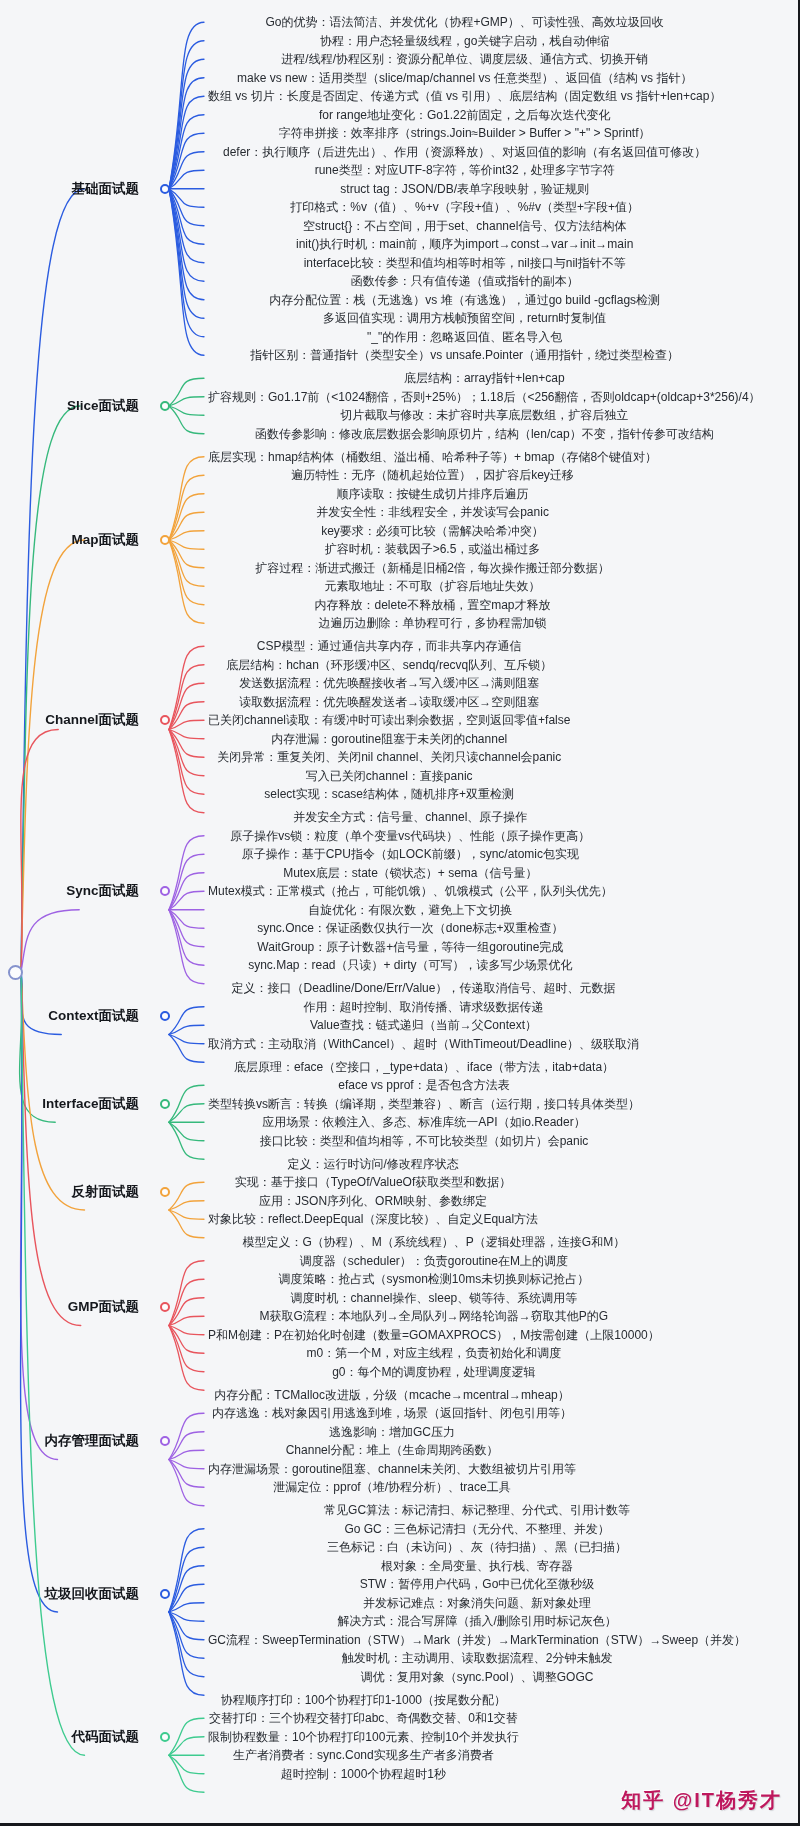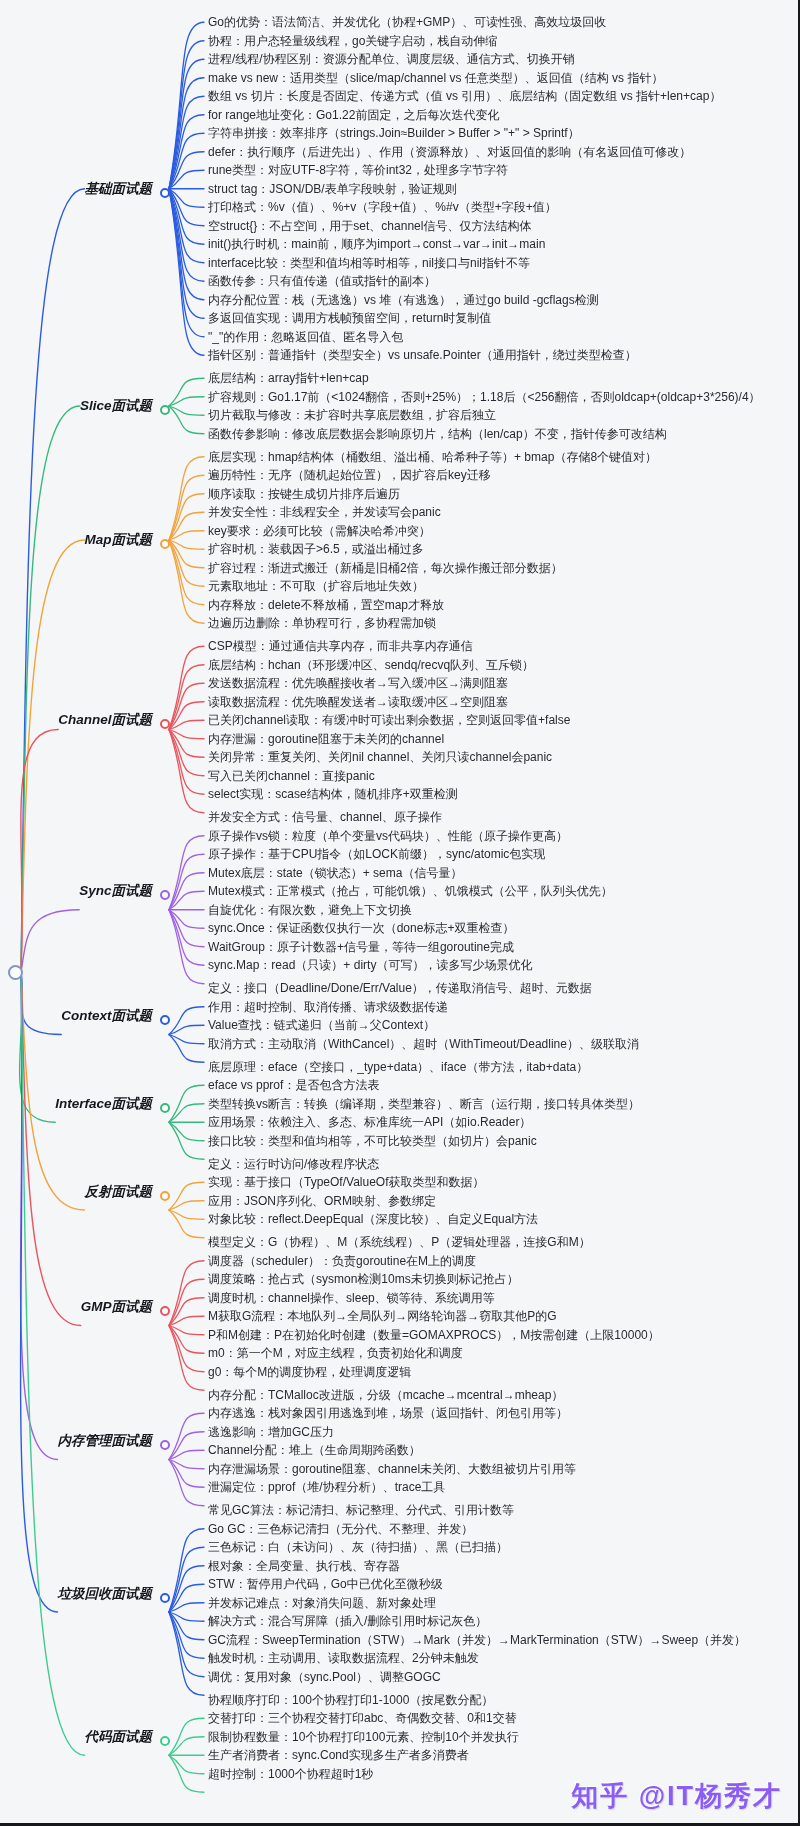--- a/index.html
+++ b/index.html
@@ -10,41 +10,41 @@
   }
   #frame {
     position:absolute; inset:0; z-index:5; pointer-events:none;
     border-right:2px solid #16181c; border-bottom:3px solid #16181c;
   }
   #curves { position:absolute; left:0; top:0; z-index:1; }
   #map { position:relative; z-index:2; padding-top:13px; }
   .branch { display:flex; align-items:center; margin-bottom:4.5px; }
   .branch-left {
     flex:0 0 170px; display:flex; justify-content:flex-end;
-    align-items:flex-end; gap:8px;font-style:italic;
+    align-items:center; gap:21px;
   }
   .branch-label {
     font-size:13.5px; font-weight:bold; color:#14171c; white-space:nowrap;
   }
   .branch-node {
     width:6px; height:6px; border-radius:50%; background:#fdfdfe;
     border:2px solid currentColor; flex:0 0 auto;
   }
-  .items { display:flex; flex-direction:column; padding-left:38px; min-width:0; }
+  .items { display:flex; flex-direction:column; padding-left:38px; min-width:0;text-align:center; }
   .item {
     height:18.5px; line-height:18.5px; font-size:12px; color:#272b31;
     white-space:nowrap;
   }
   #root-node {
     position:absolute; left:8px; width:11px; height:11px; z-index:2;
     border:2px solid #8593cd; border-radius:50%; background:#fbfcfd;
   }
   #watermark {
     position:absolute; right:18px; bottom:12px; z-index:3;
-    font-size:27px; font-weight:bold; letter-spacing:2px; color:#8b5cf6;
+    font-size:20px; font-weight:bold; letter-spacing:2px; color:#be185d;
     text-shadow:-1px -1px 0 rgba(255,255,255,0.95), 1px 1px 1px rgba(170,173,180,0.45);
     margin-top:20px;
   }
 </style>
 </head>
 <body>
 
 <svg id="curves" width="800" height="1826" xmlns="http://www.w3.org/2000/svg">
     <path d="M169,188.75 C187,88.85000000000001 176,22.25 204,22.25" fill="none" stroke="#2b5ce0" stroke-width="1.3" stroke-linecap="round"></path>
     <path d="M169,188.75 C187,99.95 176,40.75 204,40.75" fill="none" stroke="#2b5ce0" stroke-width="1.3" stroke-linecap="round"></path>

